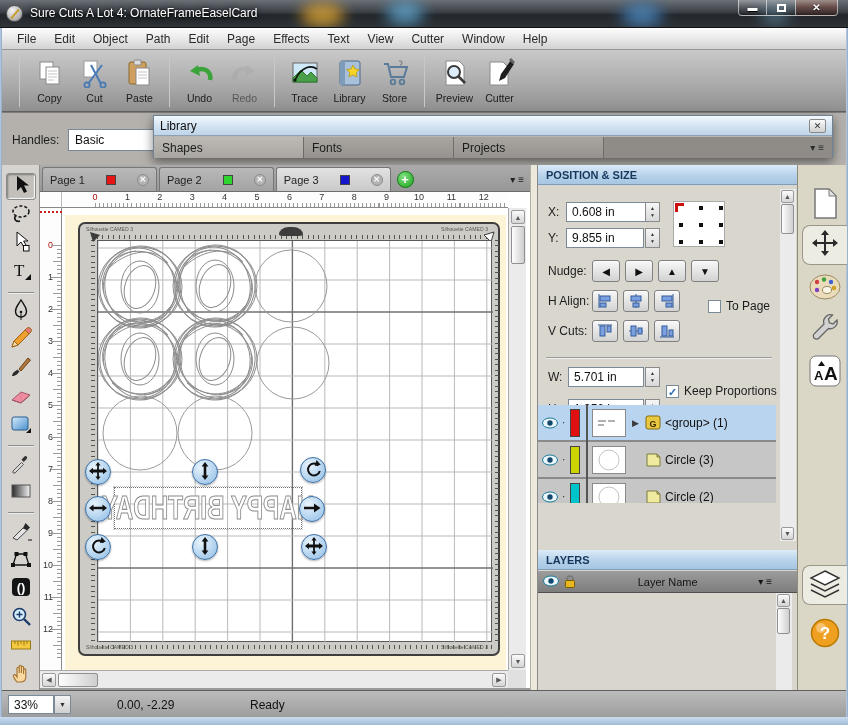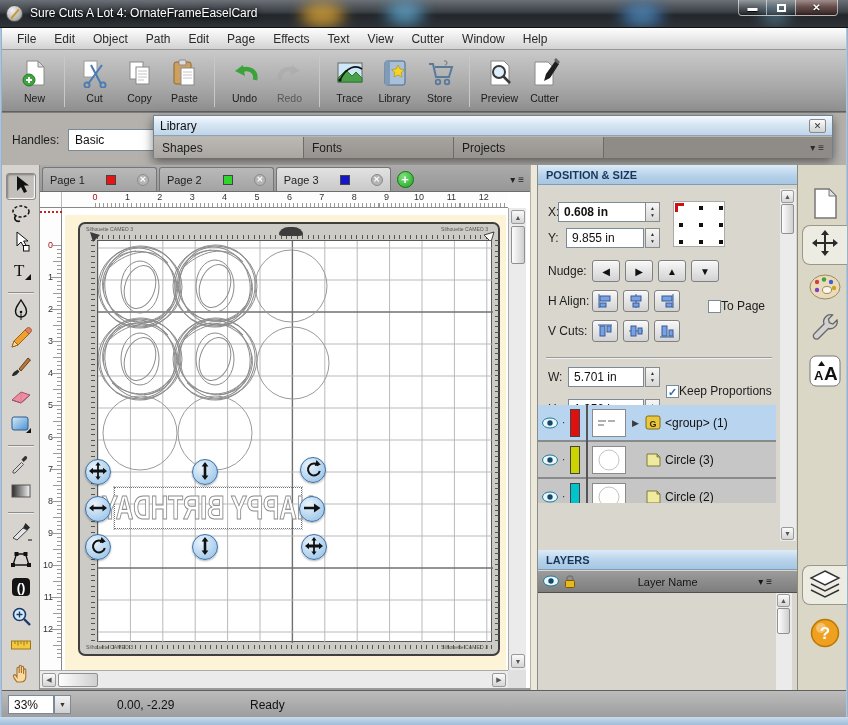--- a/index.html
+++ b/index.html
@@ -150,21 +150,21 @@
     font-size:12px; color:#111; padding-left:5px; display:flex; align-items:center; }
   .spin { position:absolute; width:15px; height:20px; background:linear-gradient(#f6f6f6,#d8d8d8);
     border:1px solid #8a8a8a; display:flex; flex-direction:column; align-items:center; justify-content:center;
     font-size:5px; color:#333; line-height:7px; }
   .sq-btn { position:absolute; width:28px; height:22px; background:linear-gradient(#f8f8f8,#d2d2d2);
     border:1px solid #808080; border-radius:3px; display:flex; align-items:center; justify-content:center;
     font-size:10px; color:#111; box-shadow:0 1px 1px rgba(255,255,255,.7) inset; }
   .sq-btn.sm { width:26px; }
   .sq-btn.active { background:linear-gradient(#cfe7fb,#8fc3ec); border:1.5px solid #2f7cc0; }
   .hr { position:absolute; left:8px; width:226px; height:2px; background:#9a9a9a; border-bottom:1px solid #f0f0f0; }
-  .chk { position:absolute; display:flex; align-items:center; font-size:12px; color:#1c1c1c; }
+  .chk { position:absolute; display:flex; align-items:center; gap:5px; font-size:12px; color:#1c1c1c; }
   .chk .box { width:13px; height:13px; background:#fff; border:1px solid #7a8a99; font-size:11px;
     line-height:12px; text-align:center; color:#2f6fb5; font-weight:bold; }
   #anchor-box { position:absolute; left:135px; top:36px; width:52px; height:46px; background:#fff; border:1px solid #aaa; }
   #anchor-box i { position:absolute; width:4px; height:4px; background:#111; }
   #anchor-corner { position:absolute; left:1px; top:1px; width:9px; height:9px;
     border-left:3px solid #cc1111; border-top:3px solid #cc1111; }
 
   
   #layers-rows { position:absolute; left:0; top:240px; width:260px; height:98px; overflow:hidden; }
   .layer-row { position:relative; width:238px; height:37px; display:flex; align-items:center;
@@ -232,46 +232,37 @@
       <span class="menu-item">Page</span>
       <span class="menu-item">Effects</span>
       <span class="menu-item">Text</span>
       <span class="menu-item">View</span>
       <span class="menu-item">Cutter</span>
       <span class="menu-item">Window</span>
       <span class="menu-item">Help</span>
     </div>
 
   <div class="abs" id="toolbar">
+      <div class="tb-sep"></div>
       <div class="tb-btn">
         <span><svg width="30" height="30" viewBox="0 0 30 30">
-            <path d="M7 3h11l6 6v18H7z" fill="#fff" stroke="#8a8a8a"></path>
-            <path d="M18 3l6 6h-6z" fill="#ddd" stroke="#8a8a8a"></path>
-            <circle cx="9" cy="22" r="6" fill="#3fa33f" stroke="#217a21"></circle>
-            <path d="M9 19v6M6 22h6" stroke="#fff" stroke-width="2"></path>
-          </svg></span>
-        <span class="lbl">New</span>
-      </div>
-      <div class="tb-sep"></div>
+            <rect x="5" y="4" width="13" height="17" fill="#fff" stroke="#8a8a8a"></rect>
+            <rect x="11" y="9" width="13" height="17" fill="#fff" stroke="#8a8a8a"></rect>
+            <path d="M13 13h9M13 16h9M13 19h9M13 22h6" stroke="#c4c4c4"></path>
+          </svg></span>
+        <span class="lbl">Copy</span>
+      </div>
       <div class="tb-btn">
         <span><svg width="30" height="30" viewBox="0 0 30 30">
             <rect x="4" y="3" width="13" height="16" fill="#fff" stroke="#9a9a9a"></rect>
             <path d="M8 26L22 7M11 7l10 19" stroke="#4a7ab5" stroke-width="2"></path>
             <circle cx="7" cy="27" r="2.6" fill="none" stroke="#4a7ab5" stroke-width="1.8"></circle>
             <circle cx="23" cy="27" r="2.6" fill="none" stroke="#4a7ab5" stroke-width="1.8"></circle>
           </svg></span>
         <span class="lbl">Cut</span>
-      </div>
-      <div class="tb-btn">
-        <span><svg width="30" height="30" viewBox="0 0 30 30">
-            <rect x="5" y="4" width="13" height="17" fill="#fff" stroke="#8a8a8a"></rect>
-            <rect x="11" y="9" width="13" height="17" fill="#fff" stroke="#8a8a8a"></rect>
-            <path d="M13 13h9M13 16h9M13 19h9M13 22h6" stroke="#c4c4c4"></path>
-          </svg></span>
-        <span class="lbl">Copy</span>
       </div>
       <div class="tb-btn">
         <span><svg width="30" height="30" viewBox="0 0 30 30">
             <rect x="4" y="4" width="17" height="22" rx="2" fill="#cf9f5f" stroke="#8a6a30"></rect>
             <rect x="9" y="2" width="7" height="5" rx="1" fill="#ddd" stroke="#8a8a8a"></rect>
             <rect x="11" y="10" width="13" height="17" fill="#fff" stroke="#8a8a8a"></rect>
             <path d="M13 14h9M13 17h9M13 20h9" stroke="#c4c4c4"></path>
           </svg></span>
         <span class="lbl">Paste</span>
       </div>
@@ -802,21 +793,21 @@
     </div>
     <div class="abs" id="scroll-corner"></div>
   </div>
 
   <div class="abs" id="splitter"></div>
 
   <div class="abs" id="right-panel">
     <div class="panel-hdr" style="top:0;">POSITION &amp; SIZE</div>
 
     <span class="ps-label" style="left:10px;top:40px;">X:</span>
-    <div class="ps-input" style="left:20px;top:37px;width:90px;font-weight:bold;">
+    <div class="ps-input" style="left:28px;top:37px;width:90px;">
         <span>0.608 in</span>
       </div>
     <div class="spin" style="left:107px;top:37px;">
         <span>▲</span>
         <span>▼</span>
       </div>
 
     <span class="ps-label" style="left:10px;top:66px;">Y:</span>
     <div class="ps-input" style="left:28px;top:63px;width:78px;">
         <span>9.855 in</span>

